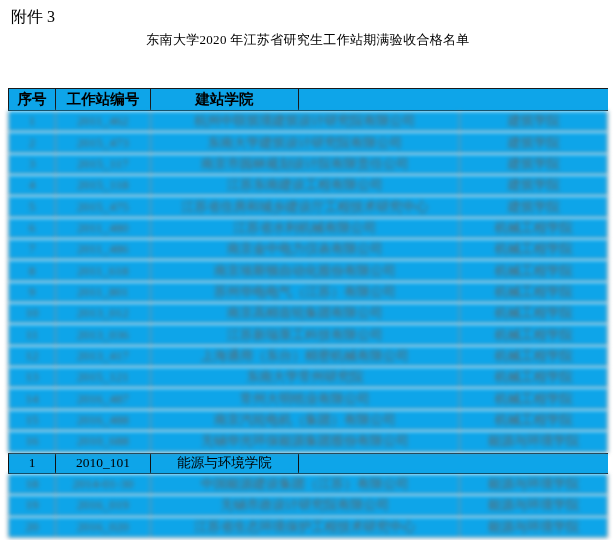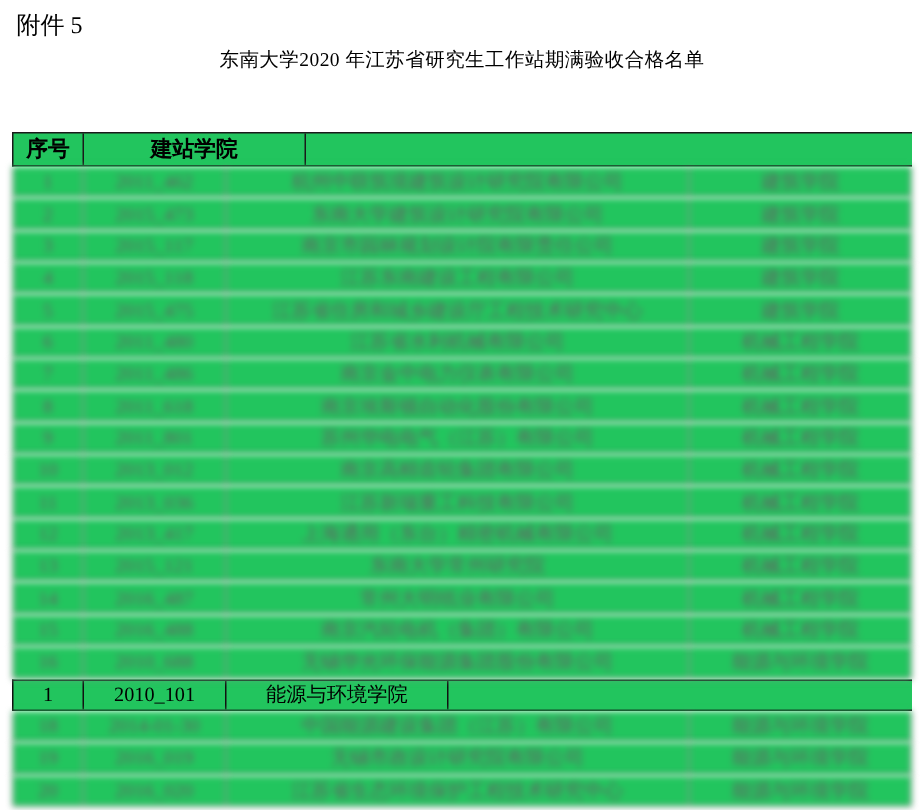--- a/index.html
+++ b/index.html
@@ -32,21 +32,21 @@
     left: 8px;
     top: 88px;
     width: 600px;
   }
   .row {
     --bc: #8f8f8f;
     display: flex;
     height: 21.35px;
     border-left: 1px solid var(--bc);
     border-bottom: 1px solid var(--bc);
-    background: #22c55e;
+    background: #0ea5e9;
   }
   .cell {
     border-right: 1px solid var(--bc);
     display: flex;
     align-items: center;
     justify-content: center;
     font-size: 13.5px;
     white-space: nowrap;
     overflow: hidden;
   }
@@ -75,28 +75,29 @@
     filter: blur(2.1px);
     color: #636363;
   }
   .row.blurred .cell { font-size: 13px; }
 </style>
 </head>
 <body>
 
 <div class="page">
 
-  <div class="attachment-label">附件 5</div>
+  <div class="attachment-label">附件 3</div>
 
   <div class="page-title">东南大学2020 年江苏省研究生工作站期满验收合格名单</div>
 
   <div class="table">
 
     <div class="row header-row">
       <div class="cell col-index">序号</div>
+      <div class="cell col-station">工作站编号</div>
       <div class="cell col-college">建站学院</div>
     </div>
 
     <div class="tbody">
 
         <div class="row data-row blurred">
           <div class="cell col-index">1</div>
           <div class="cell col-station">2011_462</div>
           <div class="cell col-company">杭州中联筑境建筑设计研究院有限公司</div>
           <div class="cell col-college">建筑学院</div>

